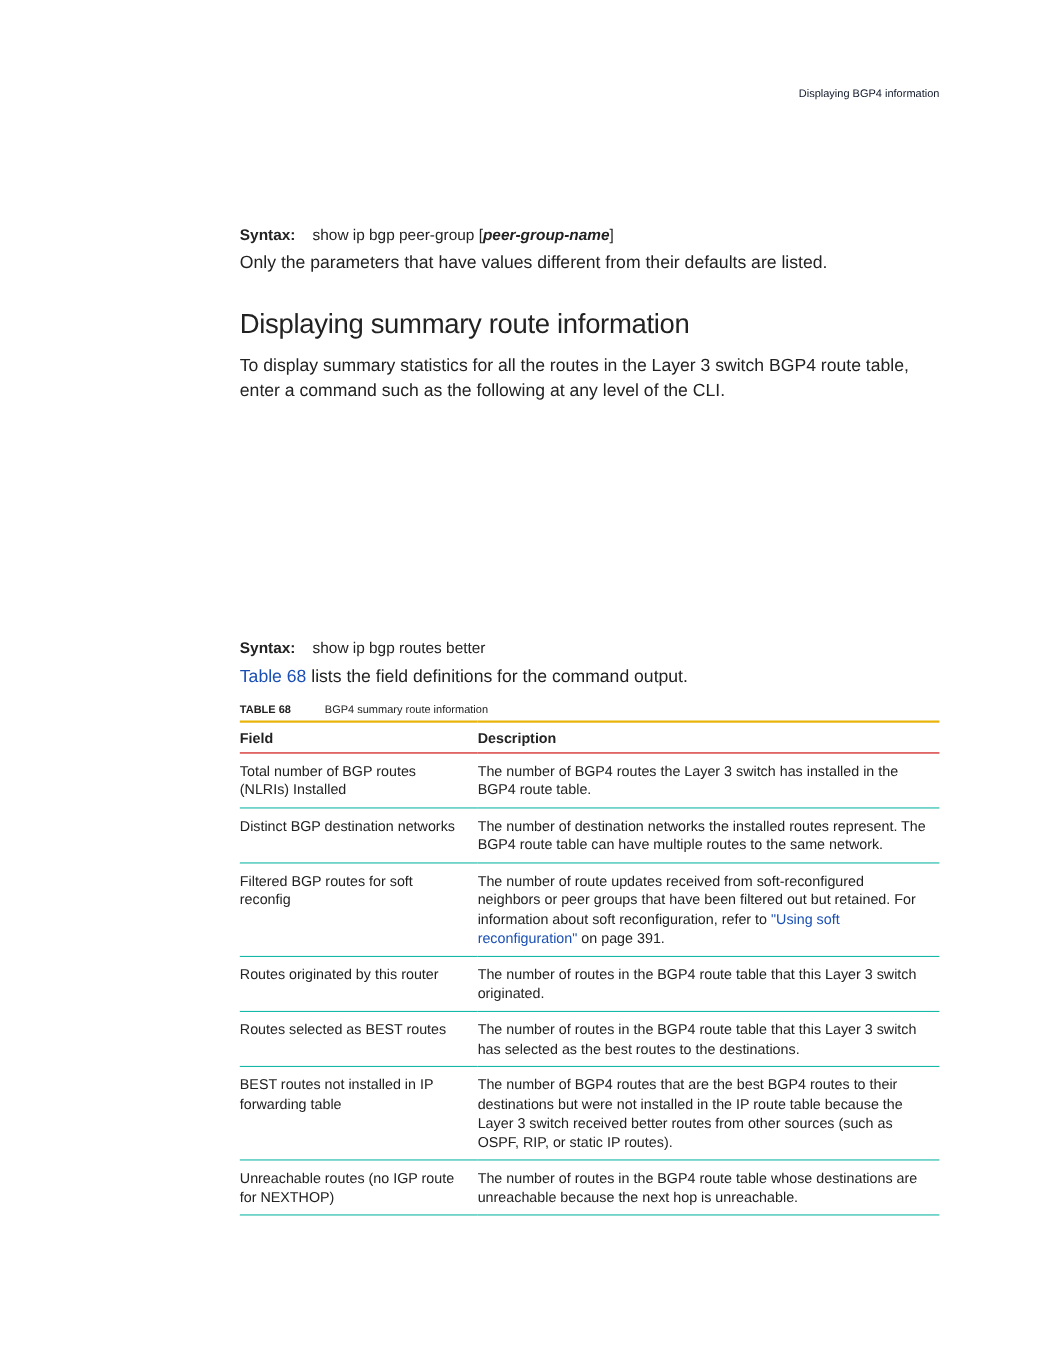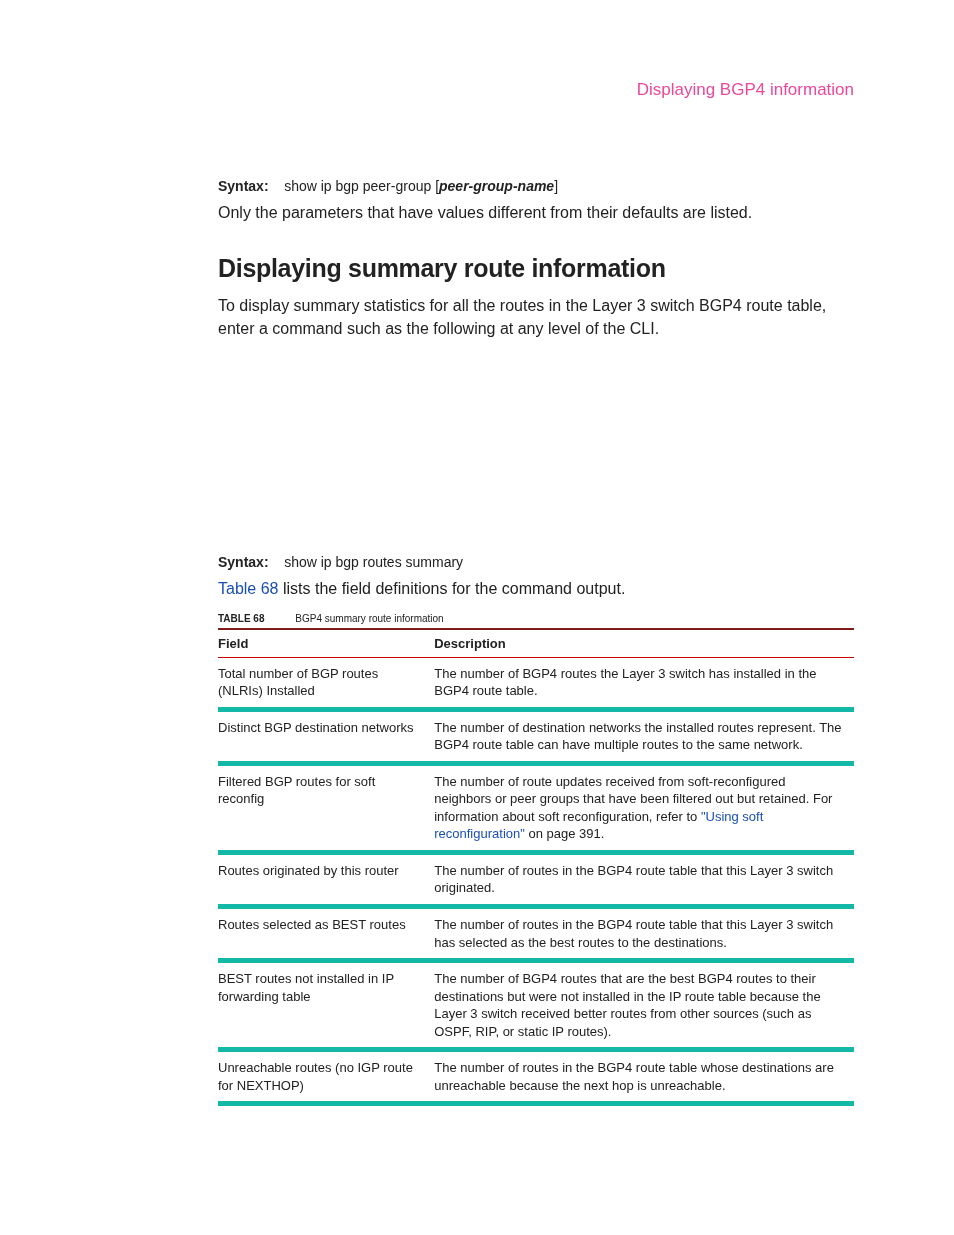--- a/index.html
+++ b/index.html
@@ -9,40 +9,40 @@
     font-family: Arial, Helvetica, sans-serif;
     color: #222;
     width: 954px;
   }
   .page {
     padding: 80px 100px 60px 218px;
     box-sizing: border-box;
   }
   .header-right {
     text-align: right;
-    font-size: 17px;
-    color: #ec4899;
-    margin-bottom: 78px;
+    font-size: 10px;
+    color: #0f172a;
+    margin-bottom: 114px;
   }
   .syntax-line {
     font-size: 14px;
     margin: 10px 0 8px 0;
   }
   .syntax-line .label { font-weight: bold; }
   .syntax-line .cmd { font-weight: normal; }
   .syntax-line .param { font-style: italic; font-weight: bold; }
   .body-text {
     font-size: 16px;
     line-height: 1.4;
     margin: 0 0 24px 0;
   }
   h2.section-title {
     font-family: Arial, Helvetica, sans-serif;
     font-size: 25px;
-    font-weight: bold;
+    font-weight: normal;
     color: #222;
     margin: 30px 0 12px 0;
     letter-spacing: -0.3px;
   }
   .gap { height: 180px; }
   .link { color: #1a4fb4; }
   .table-caption {
     font-size: 10px;
     margin: 12px 0 4px 0;
   }
@@ -53,27 +53,27 @@
   }
   table.field-table {
     width: 100%;
     border-collapse: collapse;
     font-size: 13px;
   }
   table.field-table thead th {
     text-align: left;
     font-weight: bold;
     padding: 6px 8px 6px 0;
-    border-top: 2px solid #7f1d1d;
+    border-top: 2px solid #eab308;
     border-bottom: 1.5px solid #c00;
   }
   table.field-table td {
     vertical-align: top;
     padding: 7px 10px 7px 0;
-    border-bottom: 5px solid #14b8a6;
+    border-bottom: 1px solid #14b8a6;
     line-height: 1.35;
   }
   table.field-table td:first-child { width: 34%; }
   .desc-link { color: #1a4fb4; }
 </style>
 </head>
 <body>
 
 <div class="page">
 
@@ -90,21 +90,21 @@
 
   <h2 class="section-title">Displaying summary route information</h2>
 
   <p class="body-text">To display summary statistics for all the routes in the Layer 3 switch BGP4 route table, enter a command such as the following at any level of the CLI.</p>
 
   <div class="gap"></div>
 
   <p class="syntax-line">
     <span class="label">Syntax:</span>
     <span>&nbsp;&nbsp;</span>
-    <span class="cmd">show ip bgp routes summary</span>
+    <span class="cmd">show ip bgp routes better</span>
   </p>
 
   <p class="body-text" style="margin-bottom:10px">
     <span class="link">Table 68</span><span> lists the field definitions for the command output.</span>
   </p>
 
   <p class="table-caption">
     <span class="tnum">TABLE 68</span>
     <span>BGP4 summary route information</span>
   </p>

